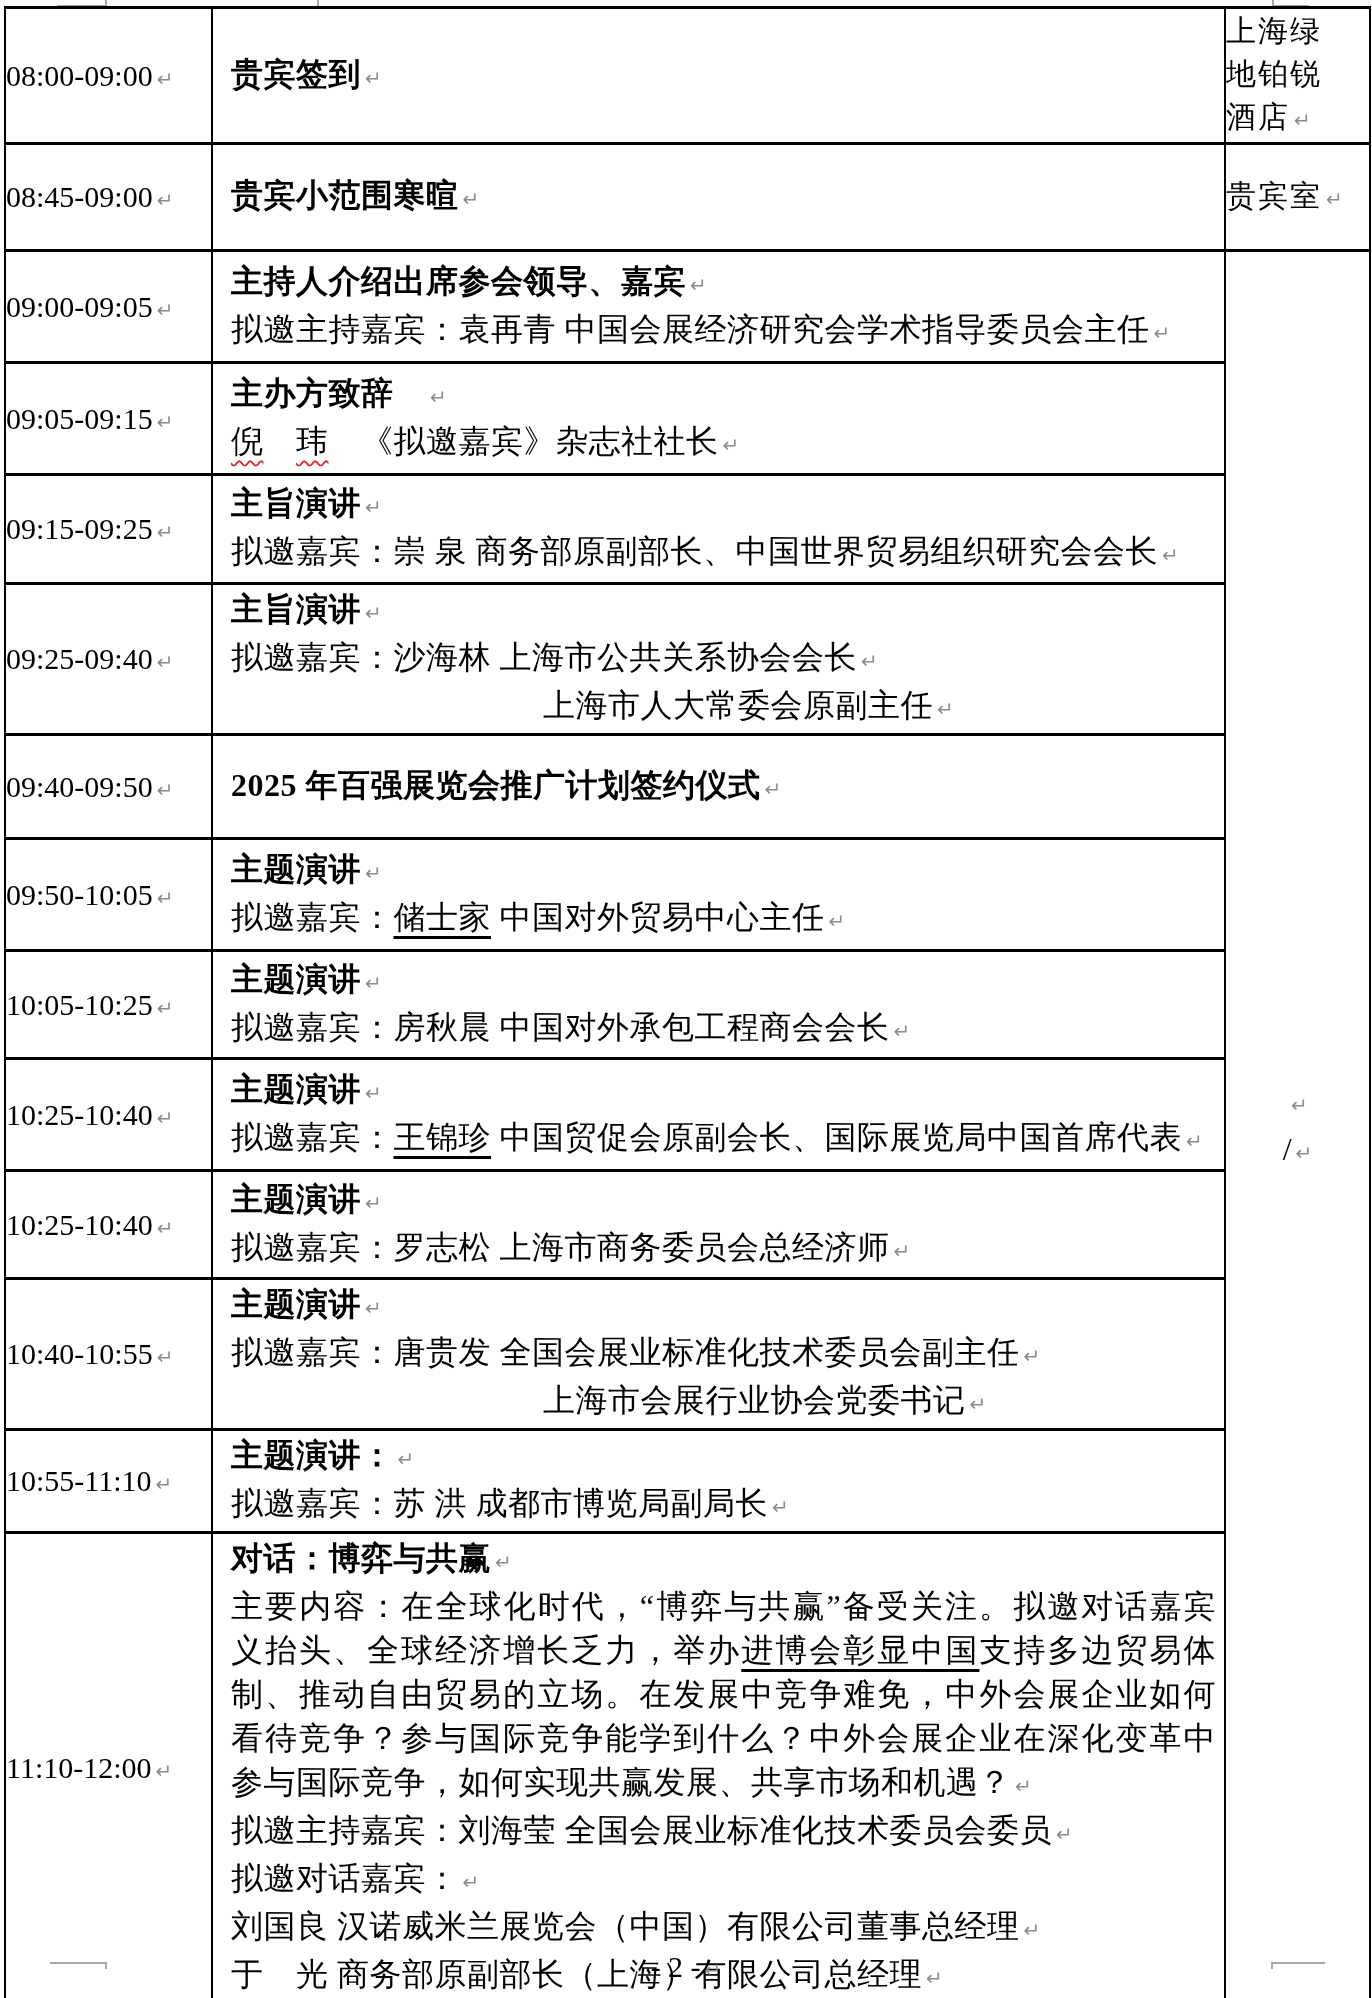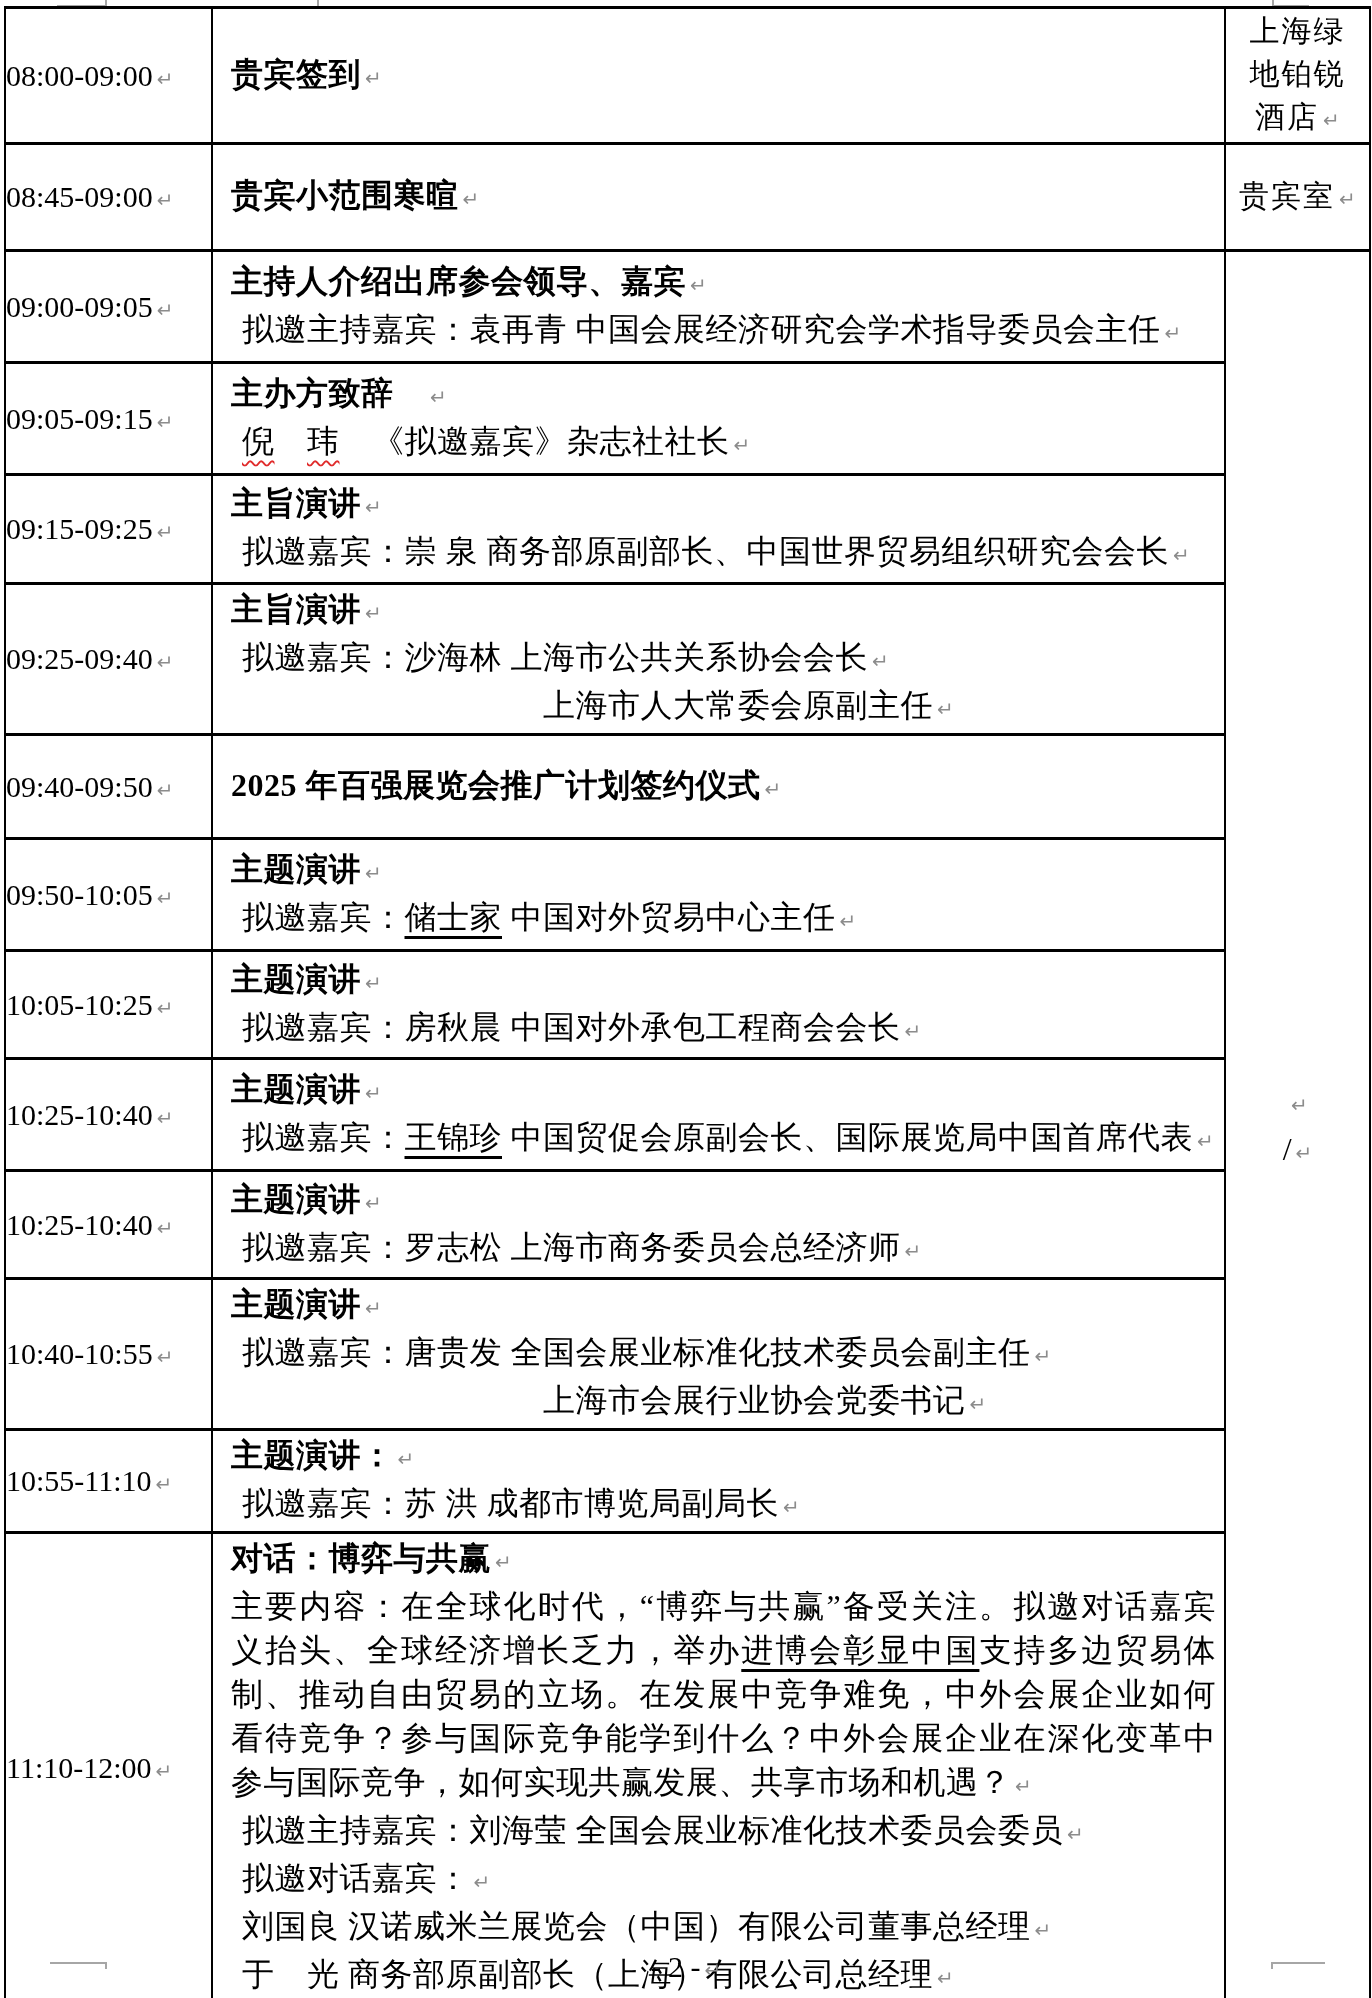--- a/index.html
+++ b/index.html
@@ -7,24 +7,24 @@
         font-family:"Liberation Serif","DejaVu Serif",serif;color:#000;}
   table.sched{position:absolute;left:4px;top:6px;width:1365px;border-collapse:collapse;table-layout:fixed;}
   td{border-top:3px solid #000;border-bottom:3px solid #000;border-left:2px solid #000;border-right:2px solid #000;
      padding:0;vertical-align:middle;overflow:hidden;}
   col.c1{width:207px;} col.c2{width:1013px;} col.c3{width:145px;}
   tr.h0{height:131px} tr.h1{height:107px} tr.h2{height:112px} tr.h3{height:112px}
   tr.h4{height:109px} tr.h5{height:137px} tr.h6{height:104px} tr.h7{height:112px}
   tr.h8{height:108px} tr.h9{height:112px} tr.h10{height:108px} tr.h11{height:135px}
   tr.h12{height:91px} tr.h13{height:437px}
   td.time{text-align:left;font-size:30px;white-space:nowrap;}
-  td.loc{text-align:center;font-size:30px;line-height:43px;letter-spacing:2px;}
+  td.loc{text-align:left;font-size:30px;line-height:43px;letter-spacing:2px;}
   td.ev{padding:2px 8px 2px 18px;font-size:32px;letter-spacing:0.5px;line-height:44px;}
   .title{font-weight:700;white-space:nowrap;}
-  .gline{white-space:nowrap;margin-left:11px;}
+  .gline{white-space:nowrap;}
   .cont{white-space:nowrap;text-indent:312px;}
   .jline{text-align:justify;text-align-last:justify;}
   .pc{color:#8c8c8c;font-size:20px;margin-left:4px;letter-spacing:0;
       font-family:"DejaVu Sans","Liberation Sans",sans-serif;font-weight:400;vertical-align:baseline;}
   .wavy-red{text-decoration-line:underline;text-decoration-style:wavy;text-decoration-color:#e02b2b;
             text-decoration-thickness:2px;text-underline-offset:8px;}
   .wavy-green{text-decoration-line:underline;text-decoration-style:wavy;text-decoration-color:#35a13c;
             text-decoration-thickness:2px;text-underline-offset:8px;text-decoration:underline;}
   td.merged{vertical-align:middle;}
   .merged-inner{display:flex;flex-direction:column;align-items:center;justify-content:center;

